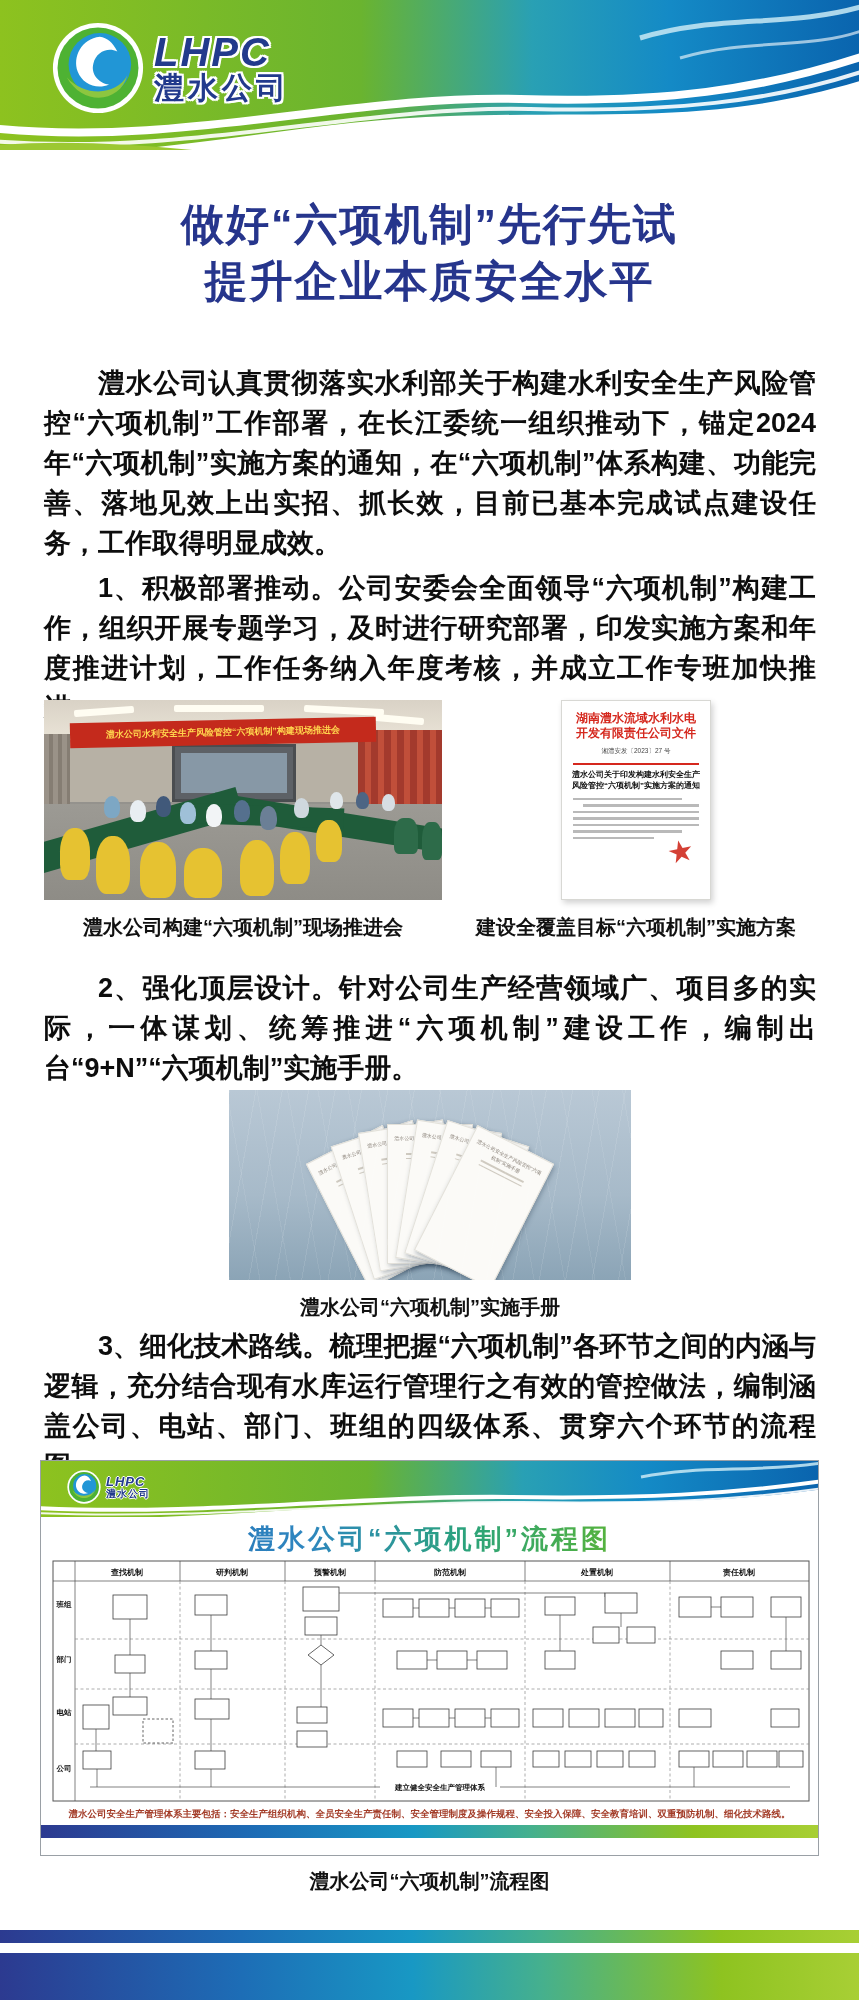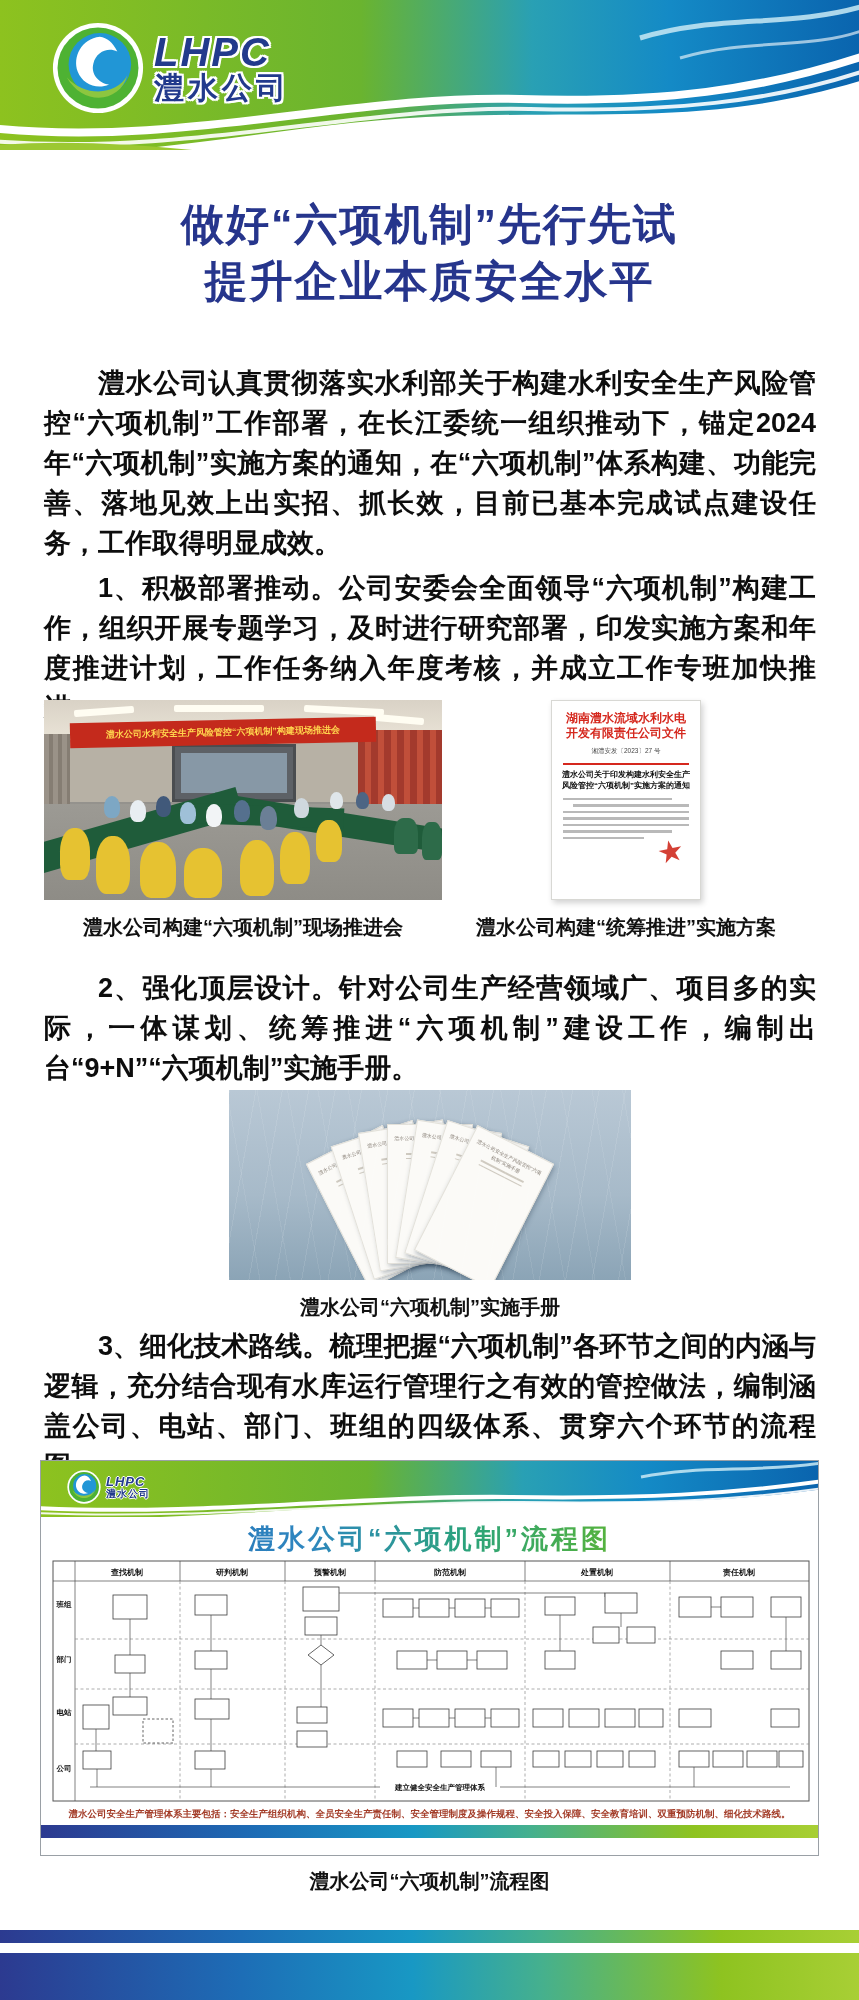--- a/index.html
+++ b/index.html
@@ -224,21 +224,21 @@
         <div class="ln m"></div>
           <div class="ln ind"></div>
           <div class="ln"></div>
           <div class="ln"></div>
         <div class="ln"></div>
           <div class="ln m"></div>
           <div class="ln s"></div>
         <div class="stamp">★</div>
       </div>
     </div>
-    <div class="cap">澧水公司构建“统筹推进”实施方案</div>
+    <div class="cap">建设全覆盖目标“六项机制”实施方案</div>
   </div>
 </div>
 
 <div class="para p3">2、强化顶层设计。针对公司生产经营领域广、项目多的实际，一体谋划、统筹推进“六项机制”建设工作，编制出台“9+N”“六项机制”实施手册。</div>
 
 <div class="manualfig">
   <div class="manual">
     <div class="book" style="transform:rotate(-27deg);">
       <span>澧水公司安全生产风险管控“六项机制”实施手册</span>
         <i></i>

